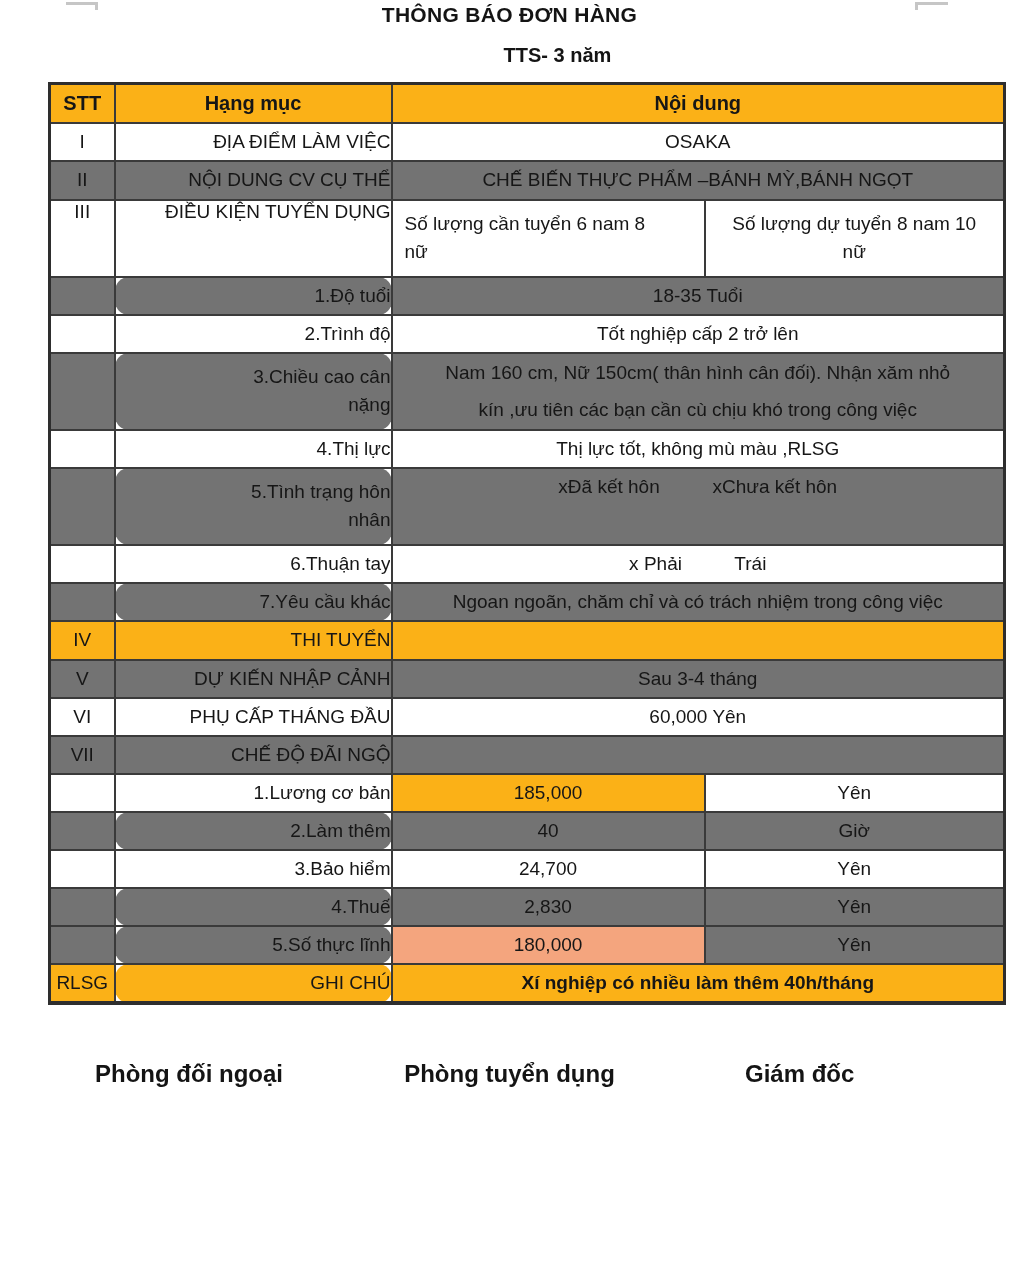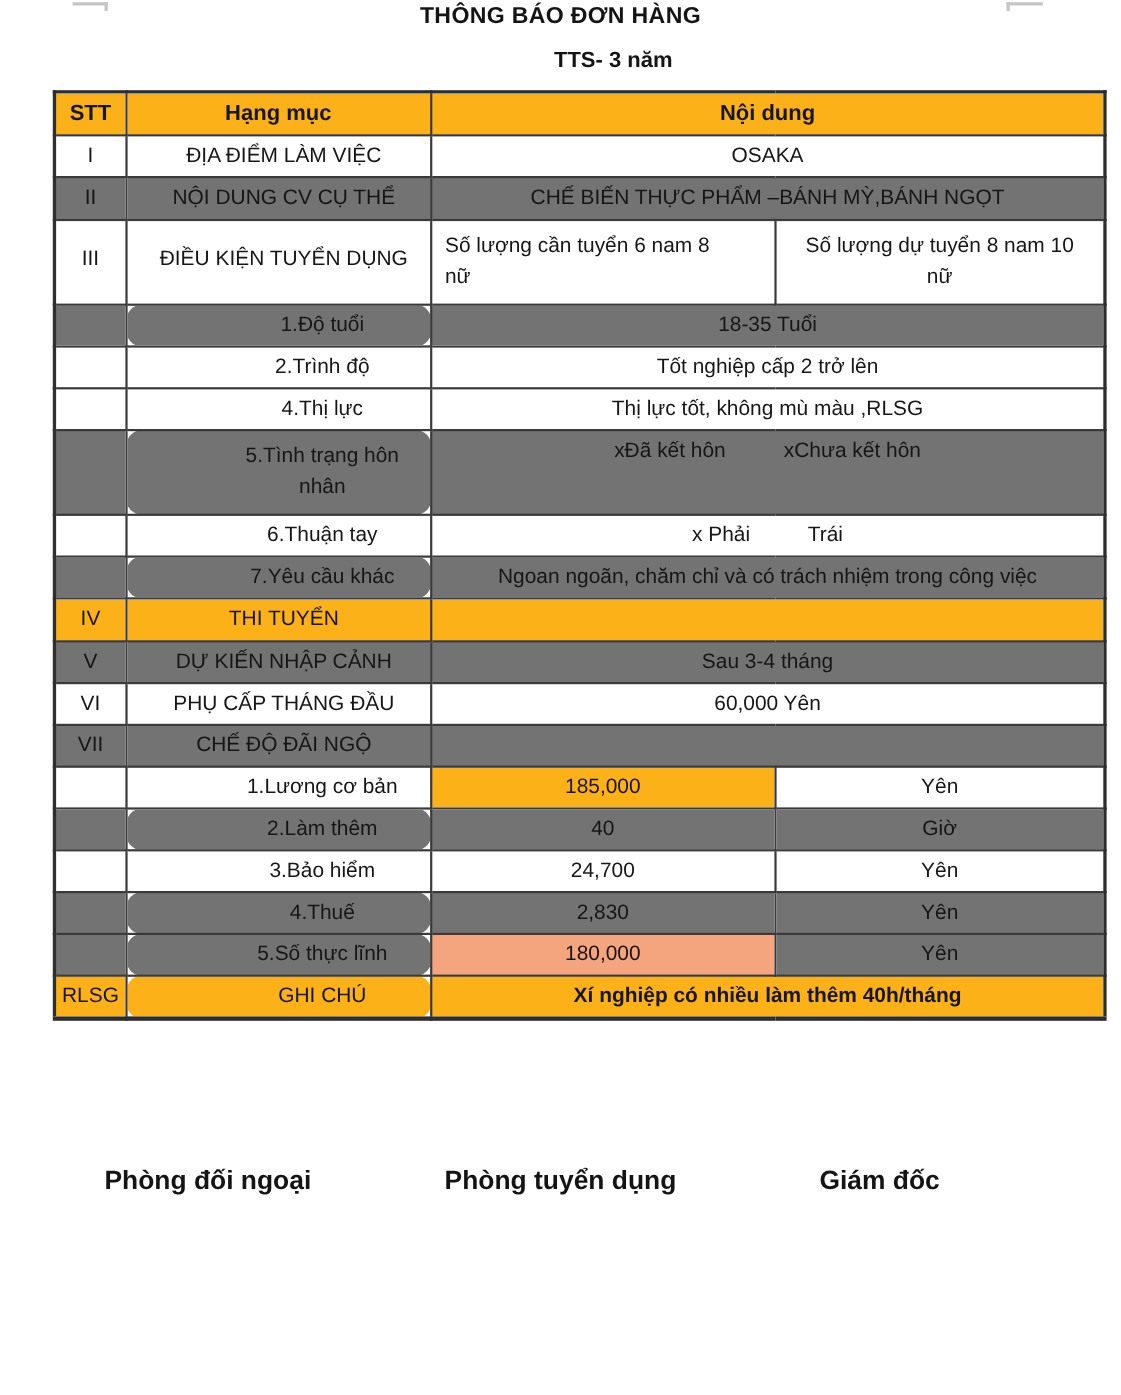--- a/index.html
+++ b/index.html
@@ -25,30 +25,30 @@
   }
   .doc td, .doc th {
     border:2px solid #3a3a3a; padding:0; font-size:19px; color:#161616;
     vertical-align:middle; overflow:hidden;
   }
   .doc th { background:#FBB117; font-weight:bold; font-size:20px; text-align:center; }
   tr.hh  { height:39px; }
   tr.h1  { height:38px; }
   tr.h2  { height:77px; }
   td.stt { text-align:center; }
-  td.lbl { text-align:center; padding-left:10px; }
+  td.lbl { text-align:right; padding-left:10px; }
   td.ind { padding-left:80px;border-radius:14px; }
   td.ctr { text-align:center; }
   td.lft { text-align:left; padding-left:12px; }
   .pre   { white-space:pre-line; line-height:28px; }
   .pre2  { white-space:pre-line; line-height:37px; }
   .sp    { white-space:pre; }
   td.topv{ vertical-align:top; }
   td.topv.sp { padding-top:7px;margin-left:38px; }
-  td.topl{ vertical-align:top; padding-top:24px; }
+  td.topl{ vertical-align:top; padding-top:0; }
   .gray   { background:#737373; }
   .orange { background:#FBB117; }
   .salmon { background:#F4A57E; }
   .bold   { font-weight:bold; }
   .note   { font-size:20px; }
 
   .footer-sign { position:absolute; top:1060px; left:0; width:100%; height:30px; }
   .footer-sign .sig { position:absolute; font-size:24px; font-weight:bold; white-space:nowrap; }
   .sig-left   { left:95px; }
   .sig-center { left:50%; transform:translateX(-50%); }
@@ -106,20 +106,27 @@
     <td class="lbl ind gray">1.Độ tuổi</td>
     <td class="ctr gray" colspan="2">18-35 Tuổi</td>
   </tr>
 
   <tr class="h1">
     <td class="stt"></td>
     <td class="lbl ind">2.Trình độ</td>
     <td class="ctr" colspan="2">Tốt nghiệp cấp 2 trở lên</td>
   </tr>
 
+  <tr class="h2">
+    <td class="stt gray"></td>
+    <td class="lbl ind gray pre">3.Chiều cao cân
+nặng</td>
+    <td class="ctr gray pre2" colspan="2">Nam 160 cm, Nữ 150cm( thân hình cân đối). Nhận xăm nhỏ
+kín ,ưu tiên các bạn cần cù chịu khó trong công việc</td>
+  </tr>
 
   <tr class="h1">
     <td class="stt"></td>
     <td class="lbl ind">4.Thị lực</td>
     <td class="ctr" colspan="2">Thị lực tốt, không mù màu ,RLSG</td>
   </tr>
 
   <tr class="h2">
     <td class="stt gray"></td>
     <td class="lbl ind gray pre">5.Tình trạng hôn

